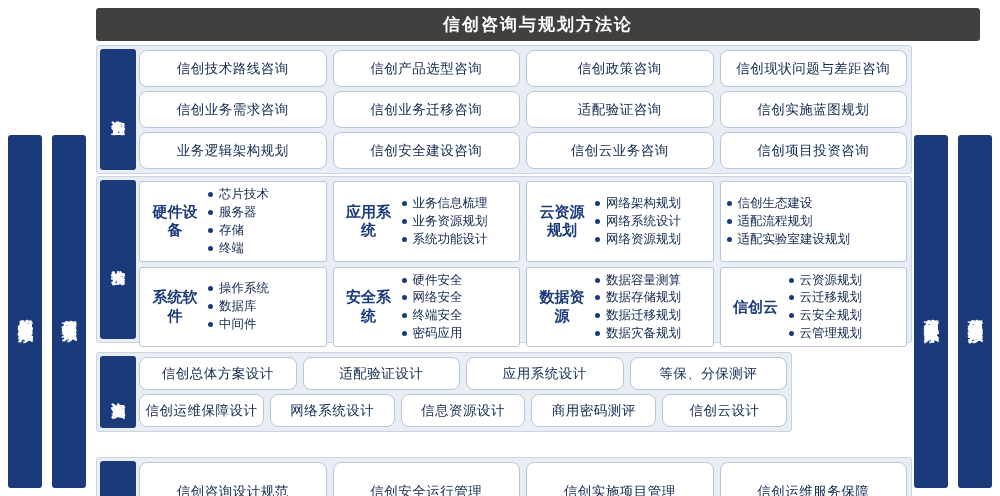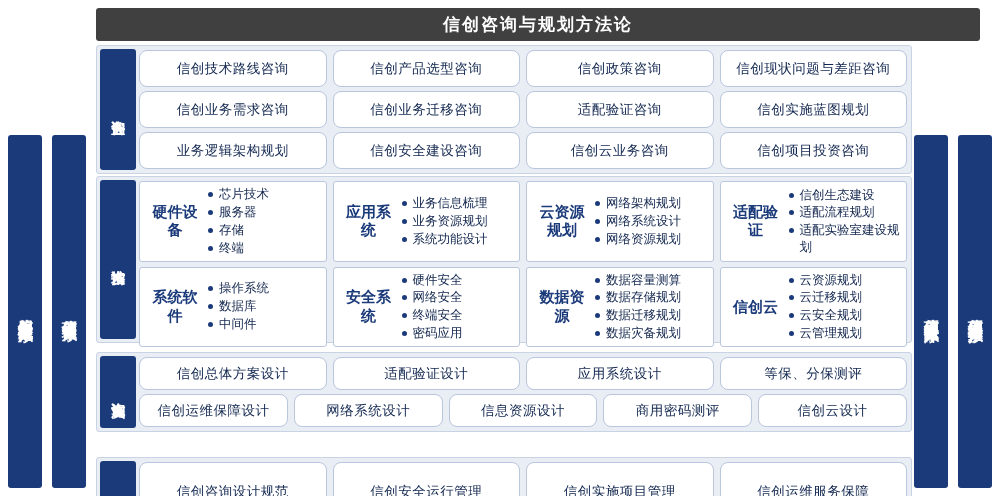--- a/index.html
+++ b/index.html
@@ -208,21 +208,20 @@
         </div>
         <div class="tech-card">
           <div class="cap">云资源规划</div>
           <ul>
             <li>网络架构规划</li>
             <li>网络系统设计</li>
             <li>网络资源规划</li>
           </ul>
         </div>
         <div class="tech-card">
-          <div class="cap">适配验证</div>
           <ul>
             <li>信创生态建设</li>
             <li>适配流程规划</li>
             <li style="white-space:normal;">适配实验室建设规划</li>
           </ul>
         </div>
       </div>
 
       <div class="tech-row">
         <div class="tech-card">
@@ -258,21 +257,21 @@
             <li>云迁移规划</li>
             <li>云安全规划</li>
             <li>云管理规划</li>
           </ul>
         </div>
       </div>
 
     </div>
   </div>
 
-  <div class="group" style="left:96px; top:352px; width:816px; height:80px;justify-content:center;">
+  <div class="group" style="left:96px; top:352px; width:696px; height:80px;justify-content:center;">
     <div class="group-label">
       <span class="vtext">实施咨询</span>
     </div>
     <div class="group-body">
       <div class="row">
         <div class="cell">信创总体方案设计</div>
         <div class="cell">适配验证设计</div>
         <div class="cell">应用系统设计</div>
         <div class="cell">等保、分保测评</div>
       </div>

